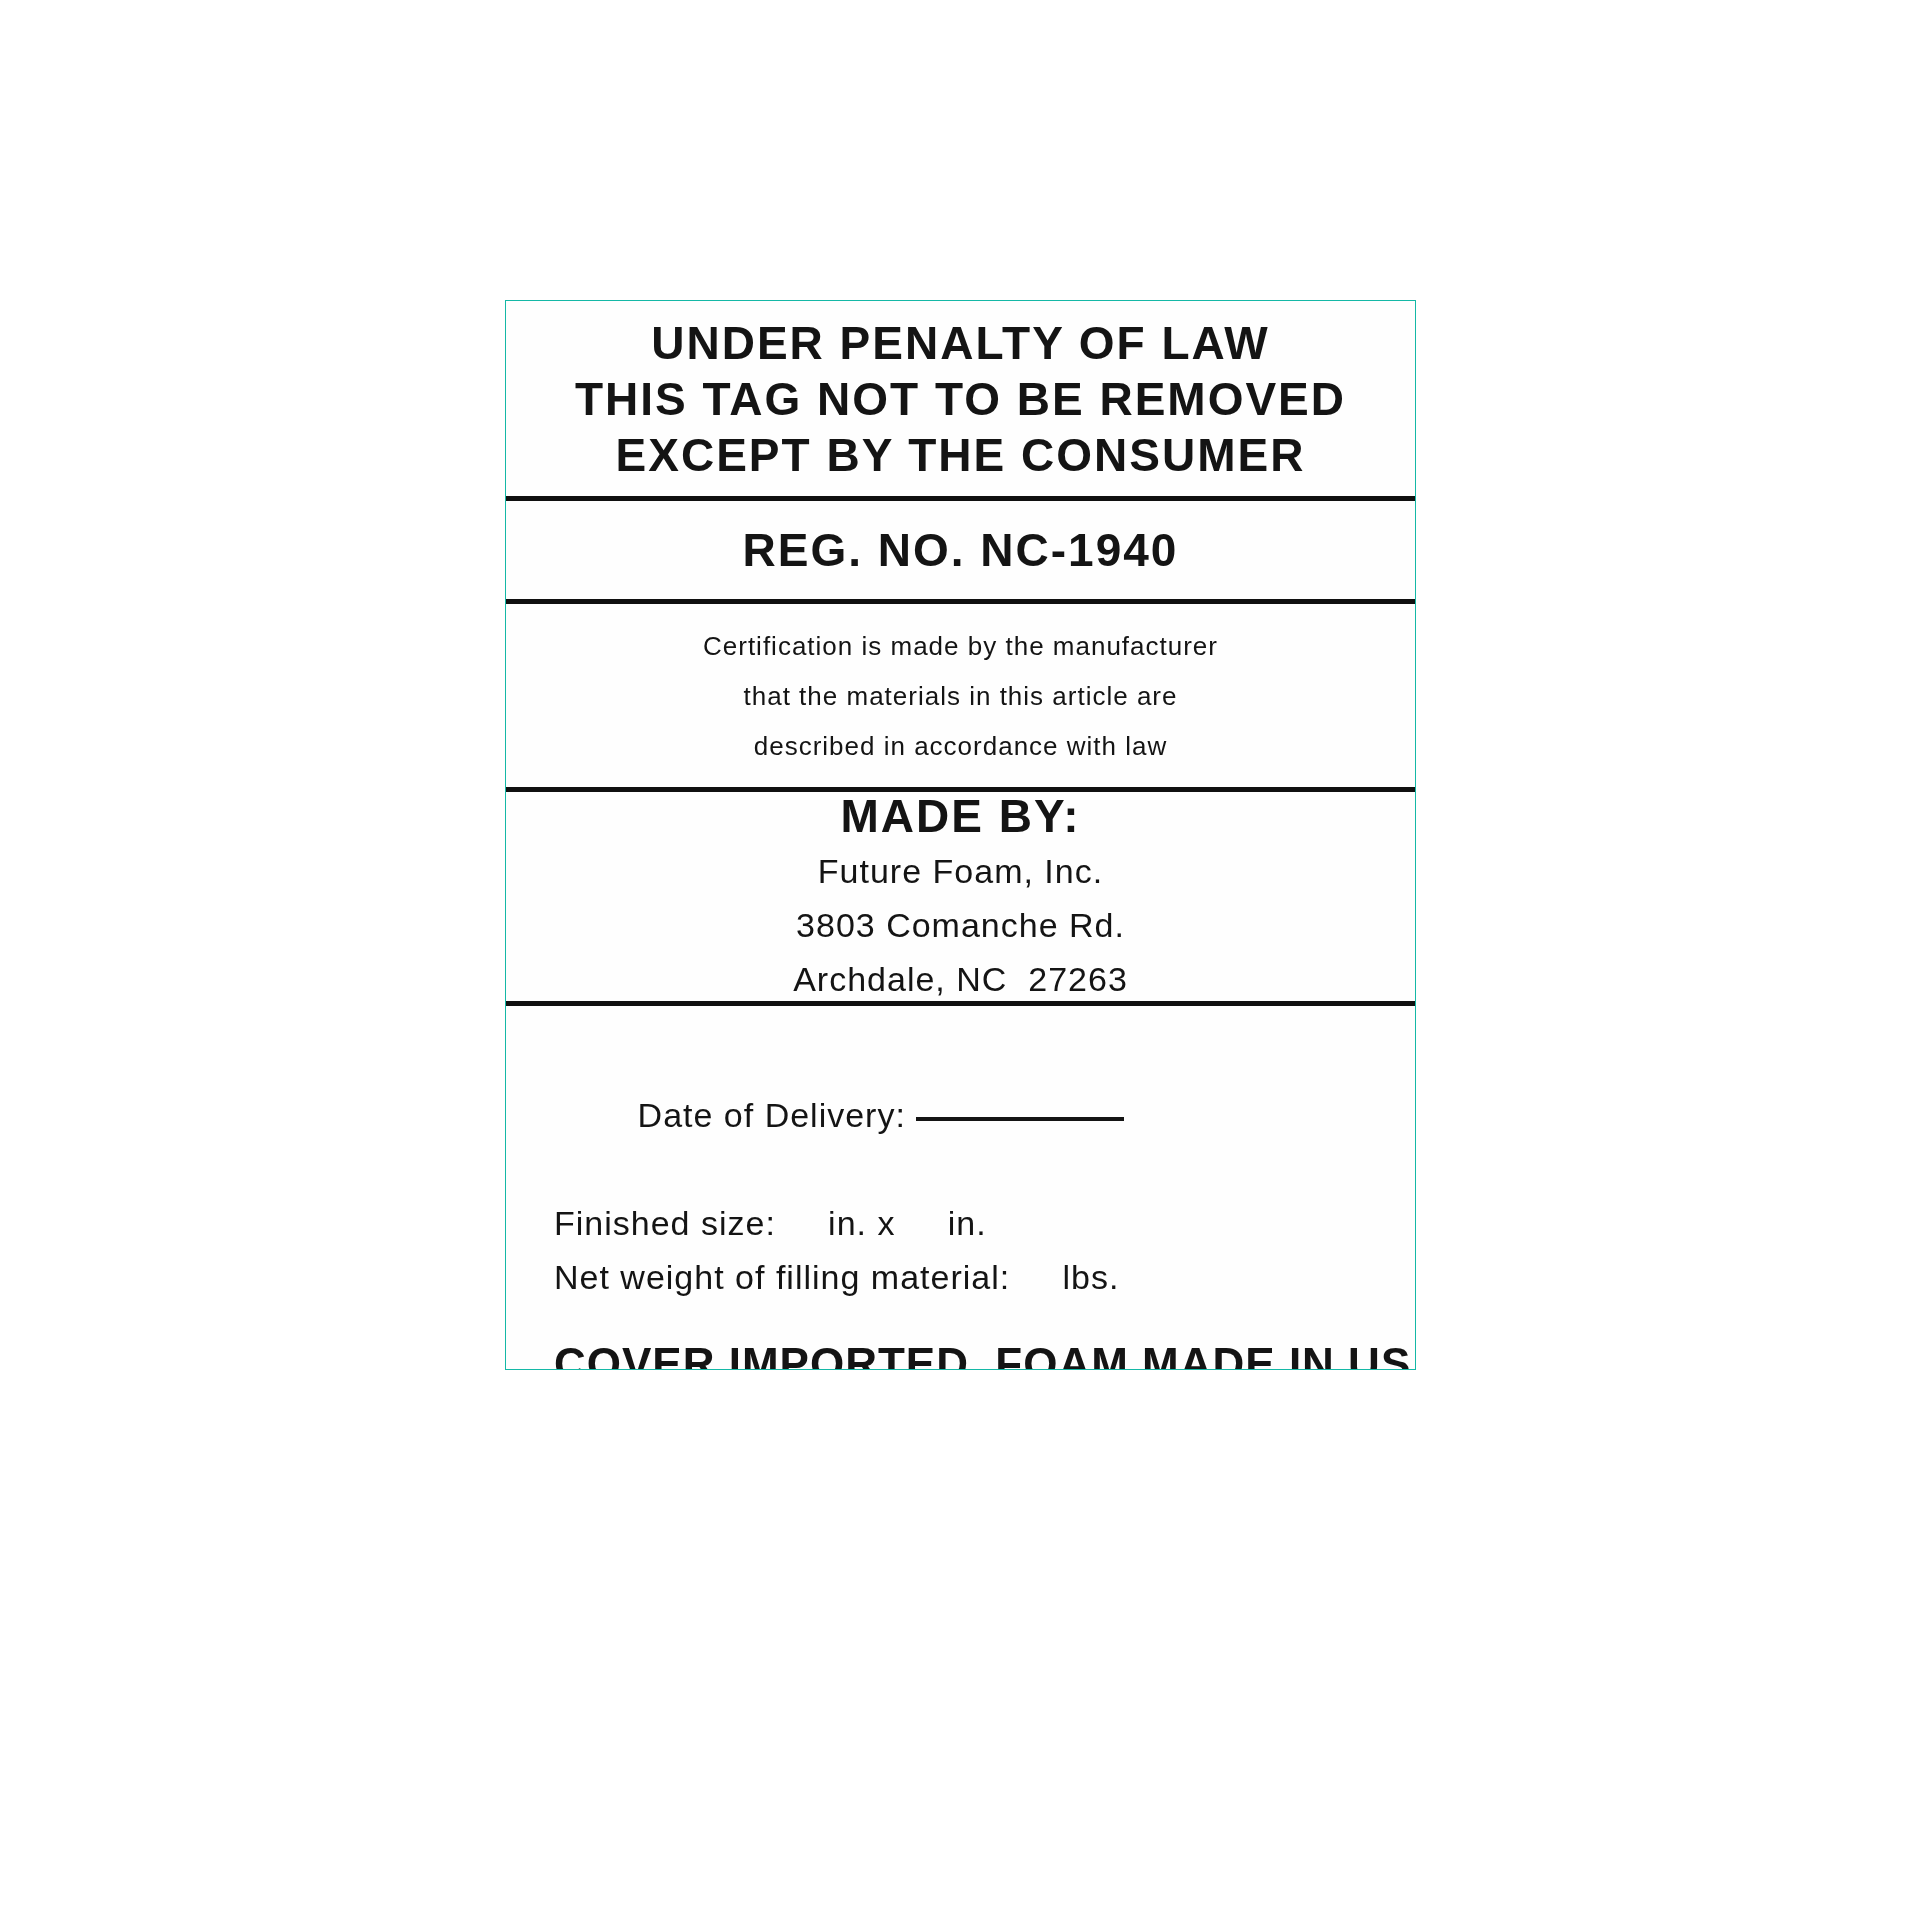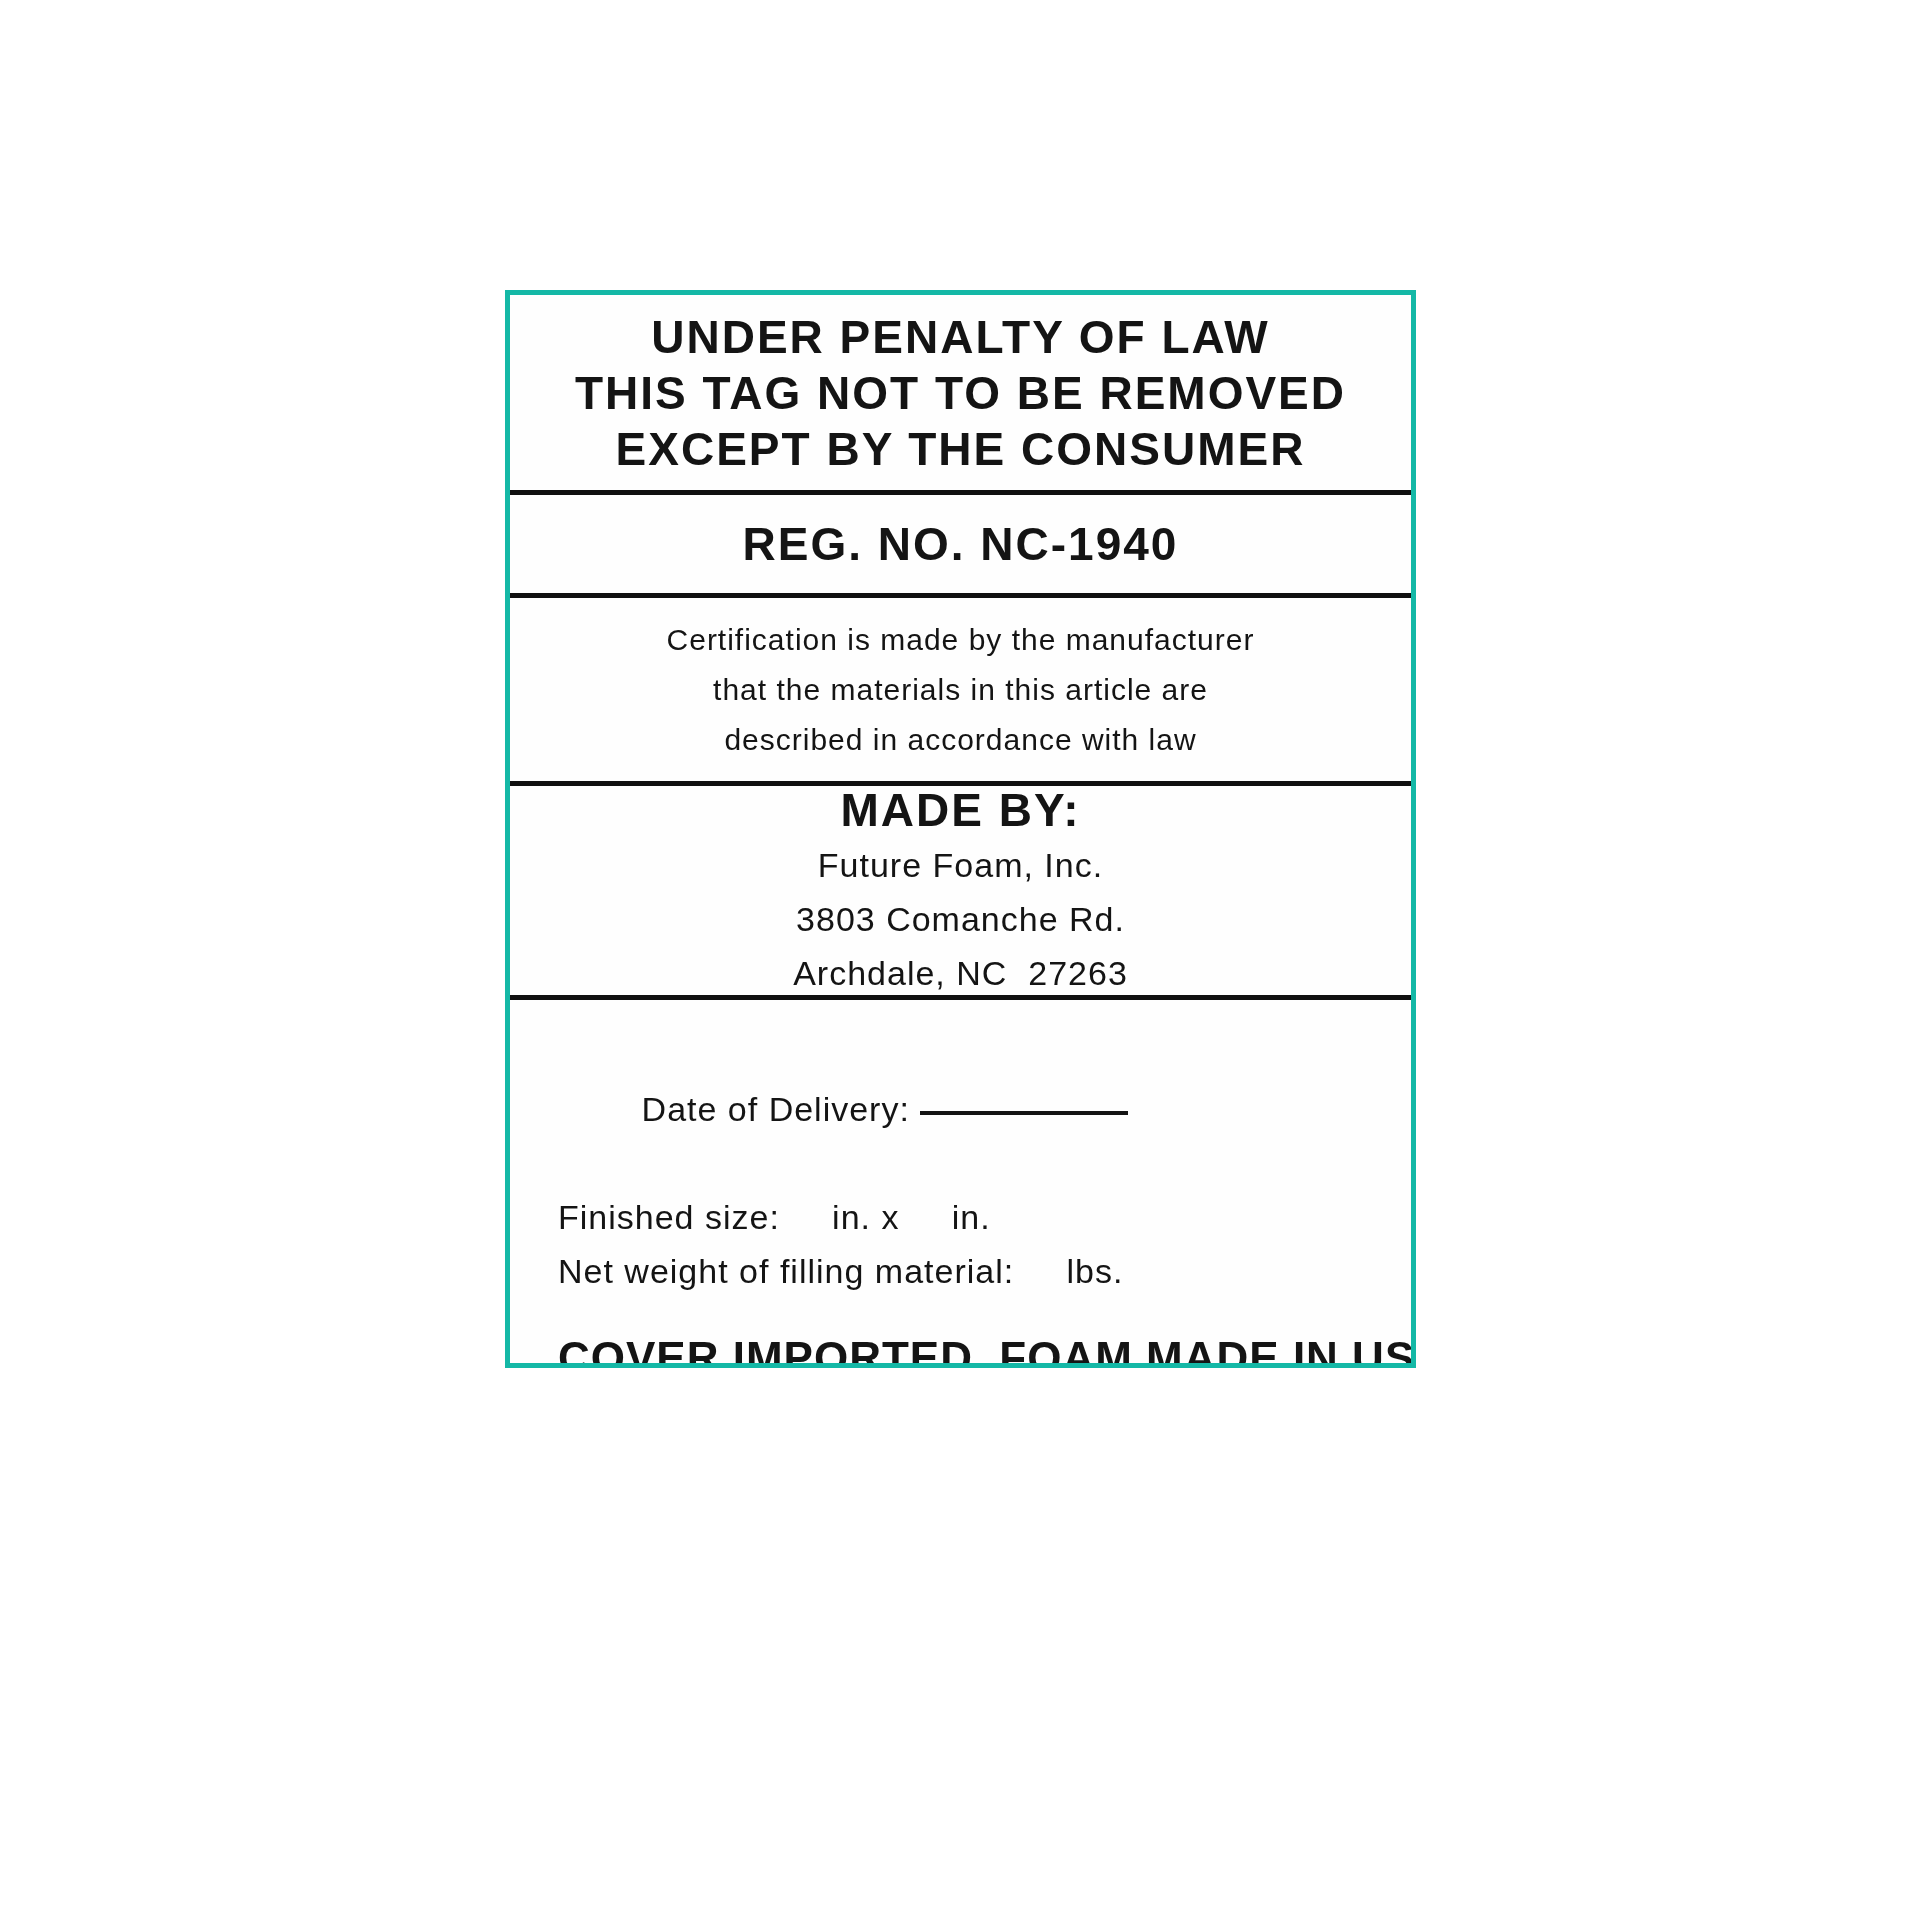--- a/index.html
+++ b/index.html
@@ -14,24 +14,24 @@
   .canvas {
     position: relative;
     width: 1927px;
     height: 1927px;
     background: #ffffff;
     overflow: hidden;
   }
   .law-tag {
     position: absolute;
     left: 505px;
-    top: 290px;
+    top: 300px;
     width: 911px;
     box-sizing: border-box;
-    border: 5px solid #14b8a6;
+    border: 1px solid #14b8a6;
     background: #fefefe;
   }
   .section {
     box-sizing: border-box;
     border-bottom: 5px solid #101010;
     display: flex;
     flex-direction: column;
     justify-content: center;
     align-items: center;
     text-align: center;
@@ -54,21 +54,21 @@
 
   .hd {
     font-weight: bold;
     font-size: 46px;
     line-height: 56px;
     letter-spacing: 2px;
     white-space: pre;
   }
   .bd {
     font-weight: normal;
-    font-size: 30px;
+    font-size: 26px;
     line-height: 50px;
     letter-spacing: 1px;
     white-space: pre;
   }
   .addr {
     font-weight: normal;
     font-size: 34px;
     line-height: 54px;
     letter-spacing: 1px;
     white-space: pre;

